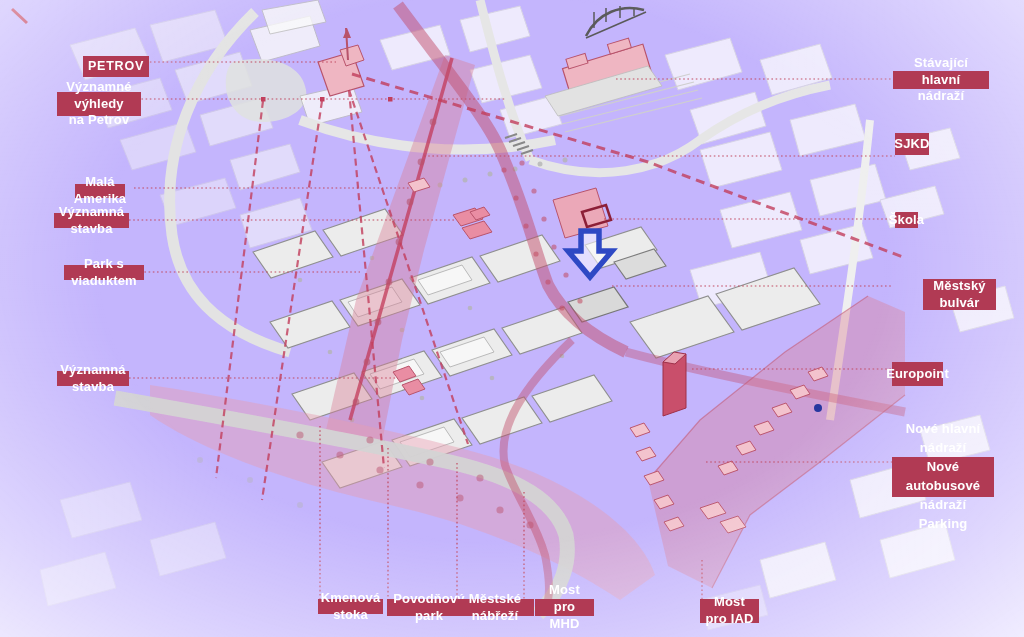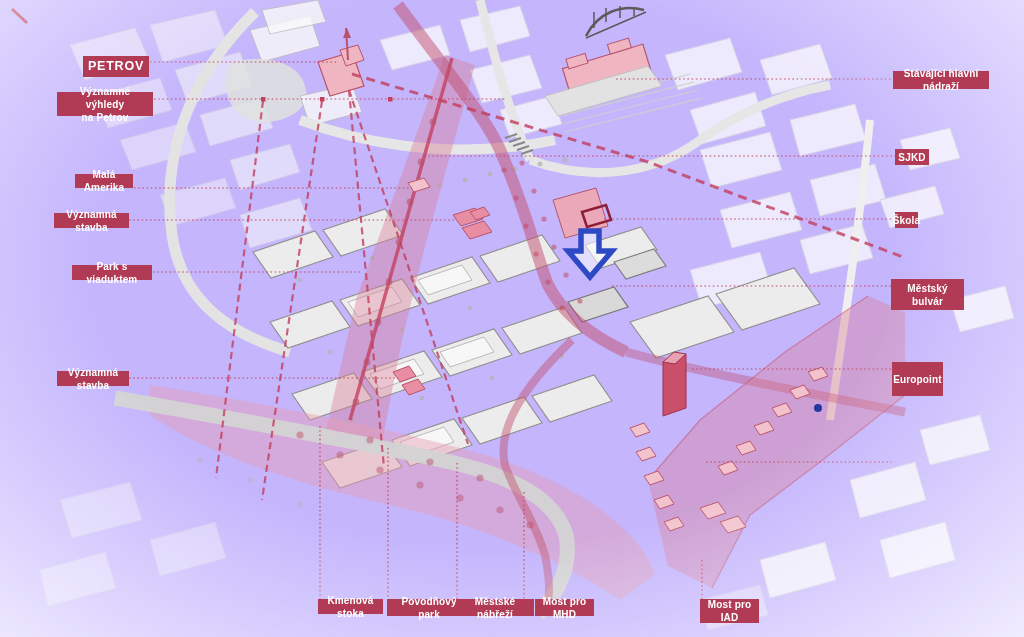--- a/index.html
+++ b/index.html
@@ -1,34 +1,34 @@
 <!DOCTYPE html>
 <html><head>
 <meta charset="utf-8">
 <style>
   html,body{margin:0;padding:0;background:#ffffff;}
   .stage{position:relative;width:1024px;height:637px;background:#c4b5fd;overflow:hidden;
          font-family:"Liberation Sans",sans-serif;}
   .stage svg{position:absolute;left:0;top:0;}
   .edgefade{position:absolute;inset:0;pointer-events:none;
     background:radial-gradient(ellipse at 48% 42%, rgba(255,255,255,0) 52%, rgba(255,255,255,.45) 82%, rgba(255,255,255,.75) 100%);}
-  .lb{position:absolute;background:#b13a54;color:#fff;font-weight:700;font-size:10px;line-height:1.3;
+  .lb{position:absolute;background:#b13a54;color:#fff;font-weight:700;font-size:13px;line-height:1.3;
       display:flex;align-items:center;justify-content:center;text-align:center;white-space:pre-line;
       box-sizing:border-box;padding:2px 4px;letter-spacing:.15px;z-index:5;}
   #lb-petrov{left:83px;top:56px;width:66px;height:21px;font-size:12.5px;letter-spacing:.8px}
-  #lb-vyhledy{left:57px;top:92px;width:96px;height:24px}
-  #lb-mala{left:75px;top:174px;width:58px;height:14px}
+  #lb-vyhledy{left:57px;top:92px;width:84px;height:24px}
+  #lb-mala{left:75px;top:184px;width:50px;height:14px}
   #lb-stavba1{left:54px;top:213px;width:75px;height:15px}
-  #lb-park{left:72px;top:265px;width:80px;height:15px}
+  #lb-park{left:64px;top:265px;width:80px;height:15px}
   #lb-stavba2{left:57px;top:371px;width:72px;height:15px}
   #lb-stavajici{left:893px;top:71px;width:96px;height:18px}
-  #lb-sjkd{left:895px;top:149px;width:34px;height:16px}
+  #lb-sjkd{left:895px;top:133px;width:34px;height:22px}
   #lb-skola{left:895px;top:212px;width:23px;height:16px}
-  #lb-bulvar{left:891px;top:279px;width:73px;height:31px}
-  #lb-europoint{left:892px;top:362px;width:51px;height:34px}
+  #lb-bulvar{left:923px;top:279px;width:73px;height:31px}
+  #lb-europoint{left:892px;top:362px;width:51px;height:24px}
   #lb-nove{left:892px;top:457px;width:102px;height:40px;line-height:1.45}
   #lb-kmenova{left:318px;top:599px;width:65px;height:15px}
   #lb-povodnovy{left:387px;top:599px;width:84px;height:17px}
   #lb-mestske{left:456px;top:599px;width:78px;height:17px}
   #lb-mhd{left:535px;top:599px;width:59px;height:17px}
   #lb-iad{left:700px;top:599px;width:59px;height:24px}
 </style>
 </head>
 <body>
 
@@ -316,20 +316,23 @@
 <div class="lb" id="lb-mala">Malá Amerika</div>
 <div class="lb" id="lb-stavba1">Významná stavba</div>
 <div class="lb" id="lb-park">Park s viaduktem</div>
 <div class="lb" id="lb-stavba2">Významná stavba</div>
 
 <div class="lb" id="lb-stavajici">Stávající hlavní nádraží</div>
 <div class="lb" id="lb-sjkd">SJKD</div>
 <div class="lb" id="lb-skola">Škola</div>
 <div class="lb" id="lb-bulvar">Městský bulvár</div>
 <div class="lb" id="lb-europoint">Europoint</div>
+<div class="lb" id="lb-nove">Nové hlavní nádraží
+Nové autobusové nádraží
+Parking</div>
 
 <div class="lb" id="lb-kmenova">Kmenová stoka</div>
 <div class="lb" id="lb-povodnovy">Povodňový park</div>
 <div class="lb" id="lb-mestske">Městské nábřeží</div>
 <div class="lb" id="lb-mhd">Most pro MHD</div>
 <div class="lb" id="lb-iad">Most pro IAD</div>
 
 </div>
 
 </body></html>

